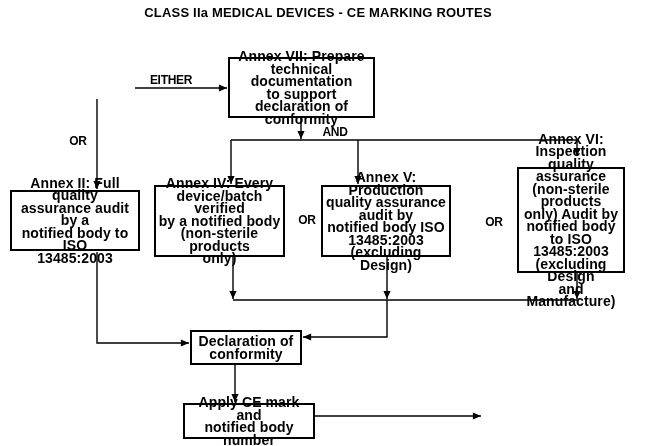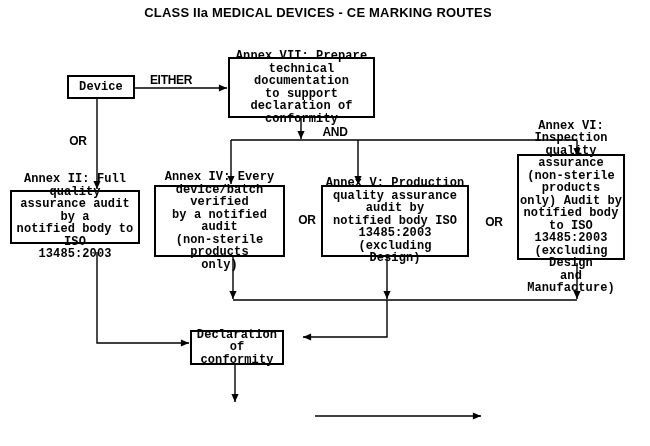--- a/index.html
+++ b/index.html
@@ -3,22 +3,22 @@
 <meta charset="utf-8">
 <style>
   html,body{margin:0;padding:0;background:#ffffff;}
   .canvas{position:relative;width:650px;height:446px;background:#ffffff;
           font-family:"Liberation Sans",sans-serif;color:#000;overflow:hidden;}
   .title{position:absolute;left:0;top:5px;width:636px;text-align:center;
          font-size:13px;font-weight:bold;letter-spacing:0.2px;}
   svg.connectors{position:absolute;left:0;top:0;width:650px;height:446px;}
   .node{position:absolute;border:2px solid #000;background:#fff;box-sizing:border-box;
         display:flex;align-items:center;justify-content:center;text-align:center;}
-  .node-label{font-size:12px;font-weight:bold;line-height:12.5px;
-              white-space:pre-line;letter-spacing:0.1px;font-family:Liberation Mono, monospace;}
+  .node-label{font-size:14px;font-weight:bold;line-height:12.5px;
+              white-space:pre-line;letter-spacing:0.1px;}
   .edge-label{position:absolute;transform:translate(-50%,-50%);
               font-size:12px;font-weight:bold;letter-spacing:-0.3px;white-space:nowrap;}
 </style>
 </head>
 <body>
 
 <div class="canvas">
 
   <div class="title">CLASS IIa MEDICAL DEVICES - CE MARKING ROUTES</div>
 
@@ -40,70 +40,71 @@
       <path d="M387 257 V299" marker-end="url(#arrow)"></path>
       <path d="M577 263 V299" marker-end="url(#arrow)"></path>
       <path d="M233 300 H577"></path>
       <path d="M387 300 V337 H303" marker-end="url(#arrow)"></path>
       <path d="M97 252 V343 H189" marker-end="url(#arrow)"></path>
       <path d="M235 365 V402" marker-end="url(#arrow)"></path>
       <path d="M315 416 H481" marker-end="url(#arrow)"></path>
     </g>
   </svg>
 
-  <div class="node" style="left:67px;top:75px;width:68px;height:24px">
-    <span class="node-label">Device</span>
-  </div>
 
   <div class="node" style="left:228px;top:57px;width:147px;height:61px">
     <span class="node-label">Annex VII: Prepare
 technical documentation
 to support declaration of
 conformity</span>
   </div>
 
-  <div class="node" style="left:10px;top:190px;width:130px;height:54px">
+  <div class="node" style="left:10px;top:190px;width:130px;height:61px">
     <span class="node-label">Annex II: Full quality
 assurance audit by a
 notified body to ISO
 13485:2003</span>
   </div>
 
   <div class="node" style="left:154px;top:185px;width:131px;height:72px">
     <span class="node-label">Annex IV: Every
 device/batch verified
-by a notified audit
+by a notified body
 (non-sterile products
 only)</span>
   </div>
 
-  <div class="node" style="left:321px;top:185px;width:148px;height:72px">
+  <div class="node" style="left:321px;top:185px;width:130px;height:72px">
     <span class="node-label">Annex V: Production
 quality assurance audit by
 notified body ISO
 13485:2003 (excluding
 Design)</span>
   </div>
 
-  <div class="node" style="left:517px;top:154px;width:108px;height:106px">
+  <div class="node" style="left:517px;top:167px;width:108px;height:106px">
     <span class="node-label">Annex VI: Inspection
 quality assurance
 (non-sterile products
 only) Audit by
 notified body to ISO
 13485:2003
 (excluding Design
 and Manufacture)</span>
   </div>
 
-  <div class="node" style="left:190px;top:330px;width:94px;height:35px">
+  <div class="node" style="left:190px;top:330px;width:112px;height:35px">
     <span class="node-label">Declaration of
 conformity</span>
   </div>
 
+  <div class="node" style="left:183px;top:403px;width:132px;height:36px">
+    <span class="node-label">Apply CE mark and
+notified body number</span>
+  </div>
 
 
   <div class="edge-label" style="left:171px;top:80px">EITHER</div>
   <div class="edge-label" style="left:78px;top:141px">OR</div>
   <div class="edge-label" style="left:335px;top:132px">AND</div>
   <div class="edge-label" style="left:307px;top:220px">OR</div>
   <div class="edge-label" style="left:494px;top:222px">OR</div>
 
 </div>
 

